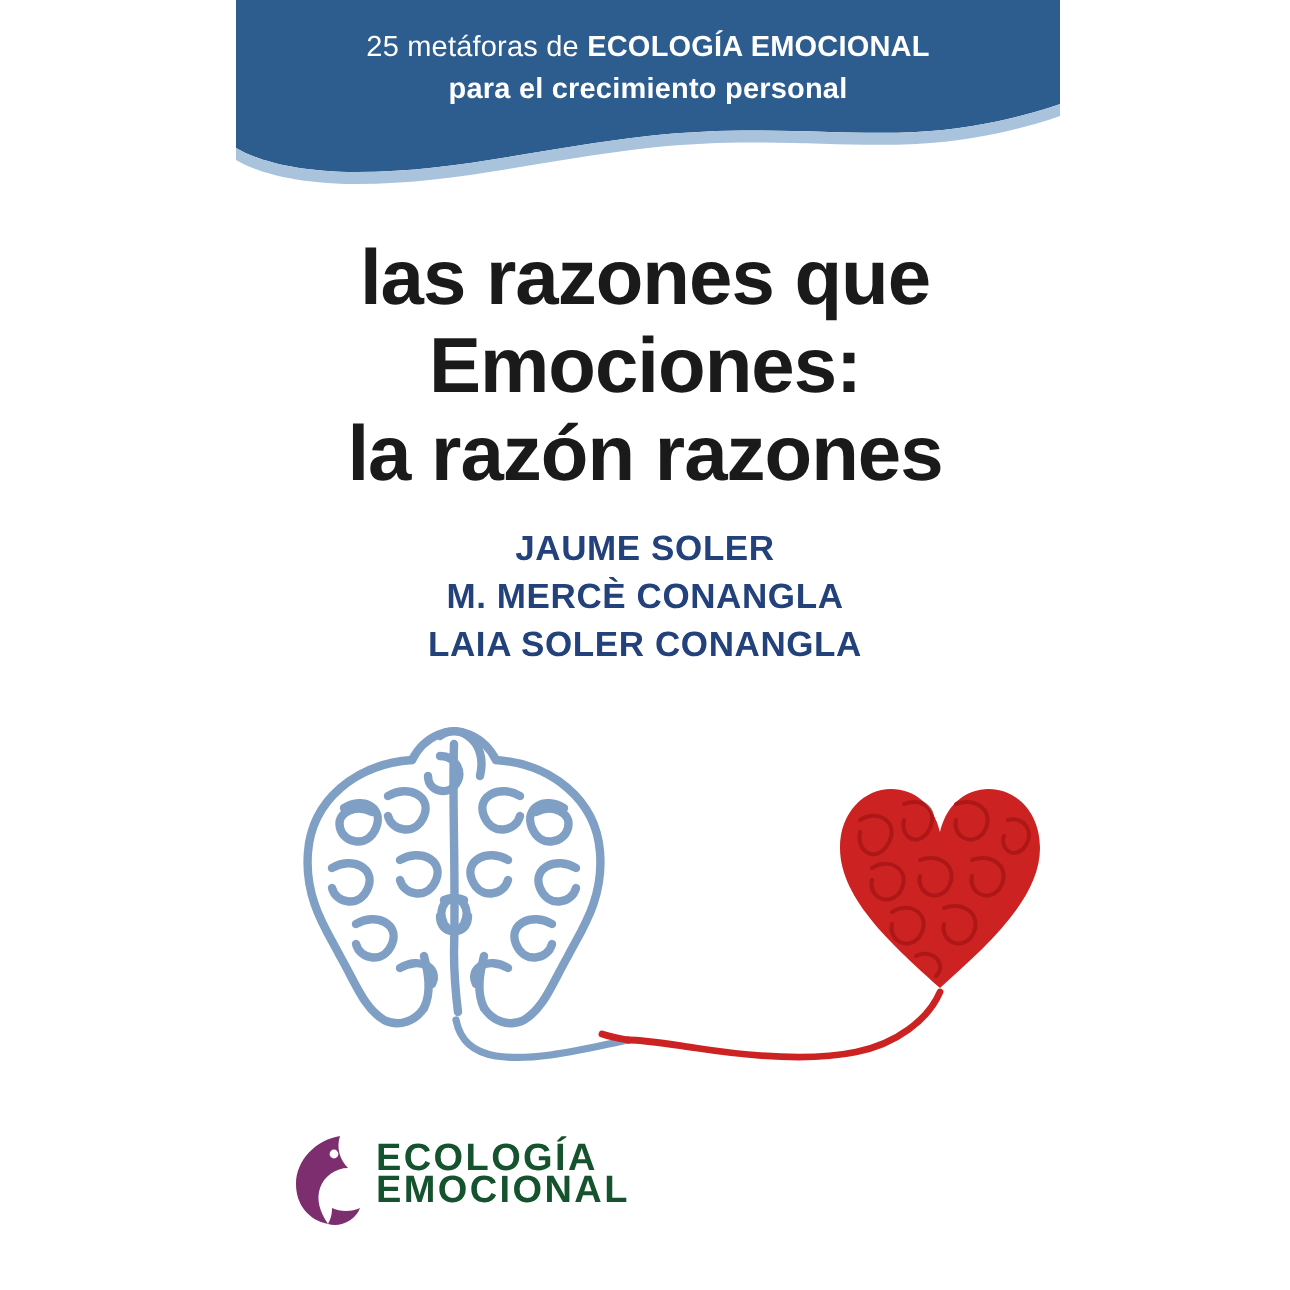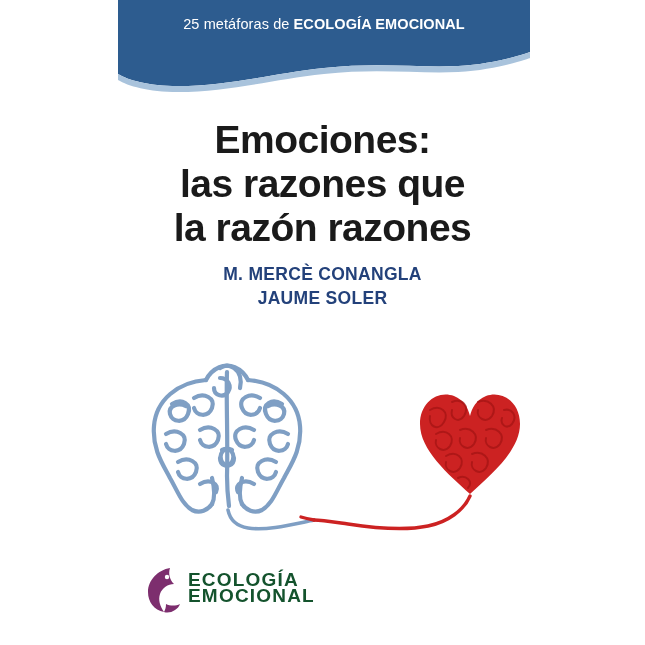--- a/index.html
+++ b/index.html
@@ -149,32 +149,34 @@
 
 <div class="cover">
 
   <div class="banner-wrap">
     <svg class="banner-svg" width="412" height="92" viewBox="0 0 412 92">
       <path d="M0,0 L412,0 L412,52 C412,52 380,64 340,66 C300,68 260,62 206,68 C152,74 110,86 60,86 C30,86 10,80 0,74 Z" fill="#2d5c8f"></path>
       <path d="M0,74 C10,80 30,86 60,86 C110,86 152,74 206,68 C260,62 300,68 340,66 C380,64 412,52 412,52 L412,58 C412,58 380,70 340,72 C300,74 260,68 206,74 C152,80 110,92 60,92 C30,92 10,86 0,80 Z" fill="#a9c3dc"></path>
     </svg>
     <div class="banner-text">
       <span class="line"><span class="thin">25 metáforas de </span><span>ECOLOGÍA EMOCIONAL</span></span>
+      <span class="line">para el crecimiento personal</span>
     </div>
   </div>
 
   <div class="title-block">
+    <span class="title-line">las razones que</span>
     <span class="title-line">Emociones:</span>
-    <span class="title-line">las razones que</span>
     <span class="title-line">la razón razones</span>
   </div>
 
   <div class="authors">
+    <span class="author-line">JAUME SOLER</span>
     <span class="author-line">M. MERCÈ CONANGLA</span>
-    <span class="author-line">JAUME SOLER</span>
+    <span class="author-line">LAIA SOLER CONANGLA</span>
   </div>
 
   <div class="illustration">
     <svg width="430" height="215" viewBox="0 0 430 215">
       <g fill="none" stroke="#7f9fc4" stroke-width="4.2" stroke-linecap="round" stroke-linejoin="round">
 
         <path d="M98,42 C70,44 48,62 46,88 C44,112 56,128 62,140 C70,154 74,166 84,172 C92,176 100,172 104,166"></path>
         <path d="M98,42 C104,30 118,24 126,30 C132,34 134,42 132,50"></path>
         <path d="M104,166 C108,158 106,148 104,140"></path>
 

